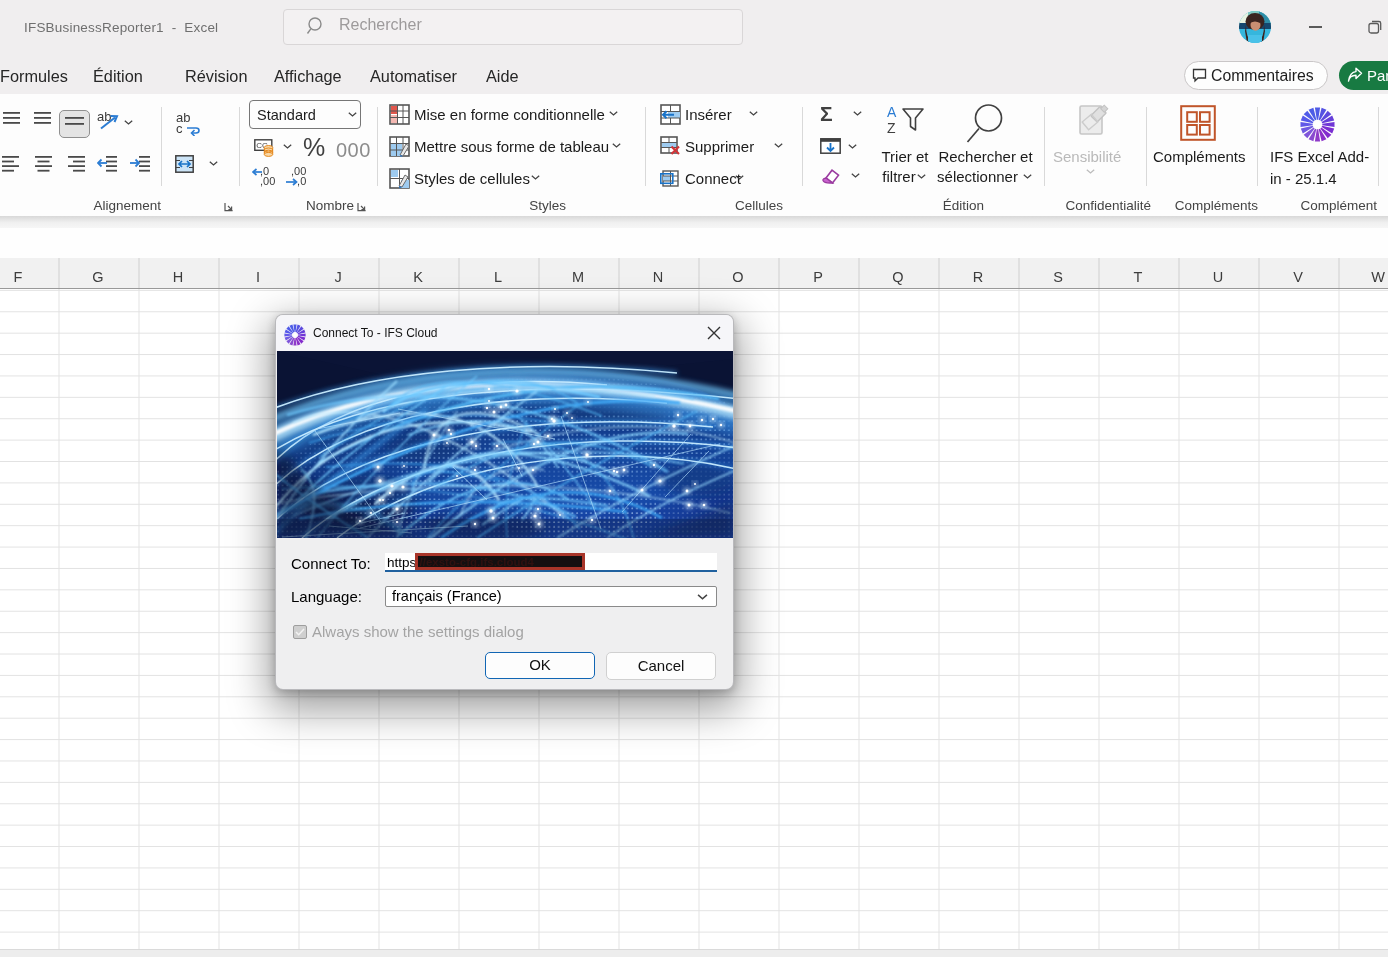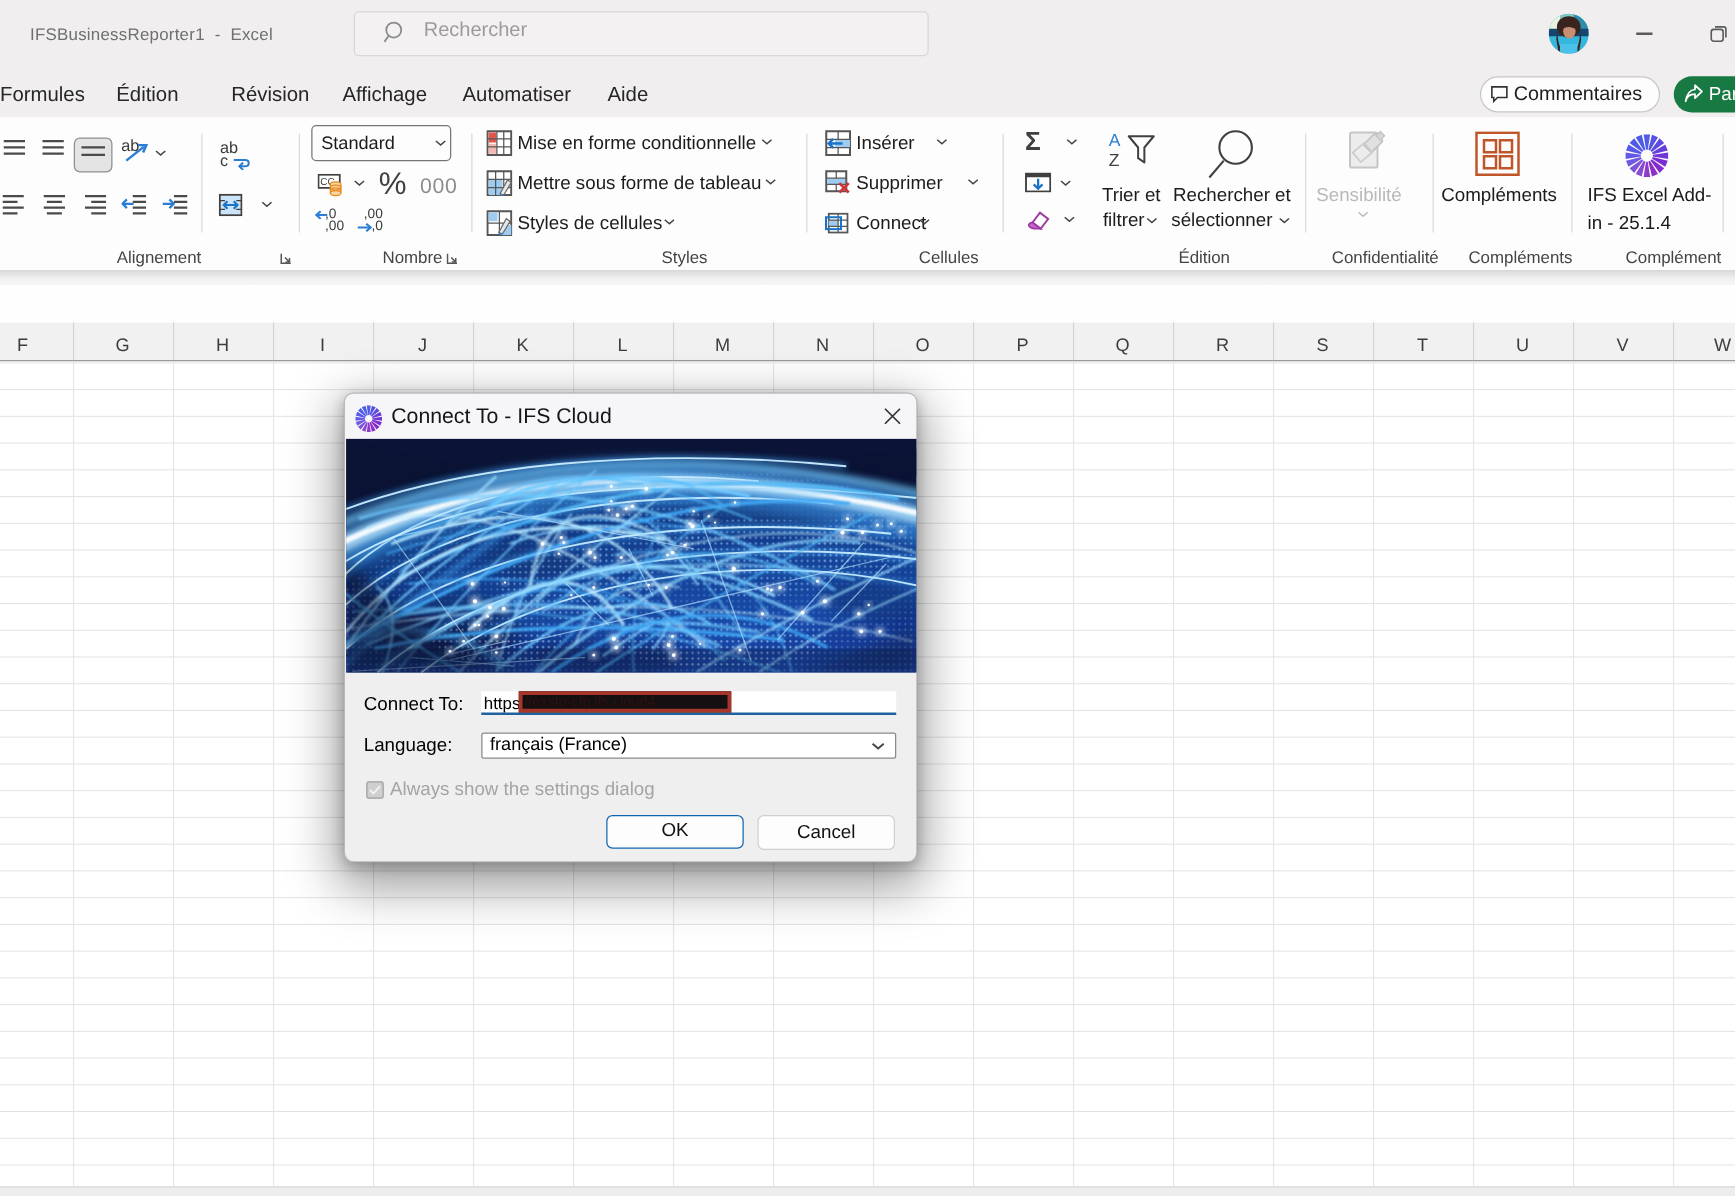--- a/index.html
+++ b/index.html
@@ -173,21 +173,21 @@
         <line x1="18.7" y1="8.5" x2="18.7" y2="15.5"></line>
         <ellipse cx="14.5" cy="11" rx="4.2" ry="2" fill="none"></ellipse>
         <ellipse cx="14.5" cy="13.2" rx="4.2" ry="2" fill="none"></ellipse>
         <ellipse cx="14.5" cy="15.4" rx="4.2" ry="2"></ellipse>
       </g>
     </svg>
     <svg class="abs" style="left:283px;top:50px" width="9" height="5" viewBox="0 0 9 5">
       <polyline points="0.8,0.8 4.5,4 8.2,0.8" fill="none" stroke="#444" stroke-width="1.3"></polyline>
     </svg>
     <div class="abs" style="left:303px;top:39px;font-size:25px;color:#404040;">%</div>
-    <div class="abs" style="left:336px;top:45px;font-size:17px;color:#8c8c8c;letter-spacing:0.5px;">000</div>
+    <div class="abs" style="left:336px;top:45px;font-size:20px;color:#8c8c8c;letter-spacing:0.5px;">000</div>
     <div class="abs" style="left:260px;top:72px;font-size:11px;line-height:10px;color:#3a3a3a;">,0<br>,00</div>
     <svg class="abs" style="left:252px;top:74px" width="10" height="8" viewBox="0 0 10 8">
       <line x1="10" y1="4" x2="1" y2="4" stroke="#2b7cd3" stroke-width="1.7"></line>
       <path d="M4.5,1 L1,4 L4.5,7" fill="none" stroke="#2b7cd3" stroke-width="1.7"></path>
     </svg>
     <div class="abs" style="left:291px;top:72px;font-size:11px;line-height:10px;color:#3a3a3a;">,00<br>&nbsp;&nbsp;,0</div>
     <svg class="abs" style="left:286px;top:84px" width="12" height="8" viewBox="0 0 12 8">
       <line x1="0" y1="4" x2="10" y2="4" stroke="#2b7cd3" stroke-width="1.7"></line>
       <path d="M7,1 L10.5,4 L7,7" fill="none" stroke="#2b7cd3" stroke-width="1.7"></path>
     </svg>
@@ -471,21 +471,21 @@
         <path d="M9.4,0.4 L12.6,0.4 L11.5,8 L10.5,8 Z" fill="#5558ea"></path>
       </g>
       <g transform="rotate(315.0 11 11)">
         <path d="M9.4,0.4 L12.6,0.4 L11.5,8 L10.5,8 Z" fill="#4f5ae8"></path>
       </g>
       <g transform="rotate(337.5 11 11)">
         <path d="M9.4,0.4 L12.6,0.4 L11.5,8 L10.5,8 Z" fill="#4d5ce6"></path>
       </g>
       <circle cx="11" cy="11" r="1.8" fill="#fff"></circle>
     </svg>
-    <div class="abs" style="left:37px;top:0;height:36px;line-height:36px;font-size:17px;color:#151515;">Connect To - IFS Cloud</div>
+    <div class="abs" style="left:37px;top:0;height:36px;line-height:36px;font-size:12px;color:#151515;">Connect To - IFS Cloud</div>
     <svg class="abs" style="left:431px;top:11px" width="14" height="14" viewBox="0 0 14 14">
       <path d="M1,1 L13,13 M13,1 L1,13" stroke="#333" stroke-width="1.4"></path>
     </svg>
     <svg class="abs" style="left:1px;top:36px" width="457" height="187" viewBox="0 0 457 187">
       <defs>
 <radialGradient id="globe" cx="0.6" cy="0.95" r="1.05">
 <stop offset="0" stop-color="#2f7ae0"></stop>
           <stop offset="0.35" stop-color="#2260c8"></stop>
 <stop offset="0.6" stop-color="#173f9e"></stop>
           <stop offset="0.82" stop-color="#0e2464"></stop>
@@ -734,21 +734,21 @@
       <circle cx="377" cy="114" r="1.2" fill="#ffffff"></circle>
       <circle cx="337" cy="120" r="2.5" fill="#dff4ff" filter="url(#b2)"></circle>
       <circle cx="337" cy="120" r="1.2" fill="#ffffff"></circle>
       <circle cx="333" cy="140" r="2.6" fill="#dff4ff" filter="url(#b2)"></circle>
       <circle cx="333" cy="140" r="1.3" fill="#ffffff"></circle>
     </svg>
     <div class="abs" style="left:15px;top:240px;font-size:15px;color:#000;">Connect To:</div>
     <div class="abs" style="left:108.5px;top:237.5px;width:332px;height:19px;background:#fff;border-bottom:2px solid #20619f;"></div>
     <div class="abs" style="left:111px;top:240px;font-size:13.5px;color:#000;">https</div>
     <div class="abs" style="left:138.5px;top:238px;width:170px;height:16.5px;background:#140f10;border:3px solid #a83529;overflow:hidden;">
-      <div style="font-size:11.5px;color:#301110;white-space:nowrap;line-height:12px;padding-left:2px;">//exsto-cfg.ifs.cloud4</div>
+      <div style="font-size:11.5px;color:#301110;white-space:nowrap;line-height:12px;padding-left:2px;font-weight:bold;">//exsto-cfg.ifs.cloud4</div>
     </div>
     <div class="abs" style="left:15px;top:273px;font-size:15px;color:#000;">Language:</div>
     <div class="abs" style="left:108.5px;top:270.5px;width:332px;height:21px;background:#fff;border:1px solid #8a8a8a;border-radius:2px;"></div>
     <div class="abs" style="left:116px;top:273px;font-size:14.5px;color:#000;">français (France)</div>
     <svg class="abs" style="left:421px;top:279px" width="11" height="6" viewBox="0 0 9 5">
       <polyline points="0.8,0.8 4.5,4 8.2,0.8" fill="none" stroke="#444" stroke-width="1.3"></polyline>
     </svg>
     <div class="abs" style="left:16.5px;top:310px;width:14.5px;height:14px;background:#cfcfcf;border:1px solid #9e9e9e;border-radius:2px;"></div>
     <svg class="abs" style="left:19px;top:313px" width="10" height="8" viewBox="0 0 10 8">
       <path d="M1,4 L3.7,6.7 L9,1" fill="none" stroke="#f2f2f2" stroke-width="1.6"></path>

